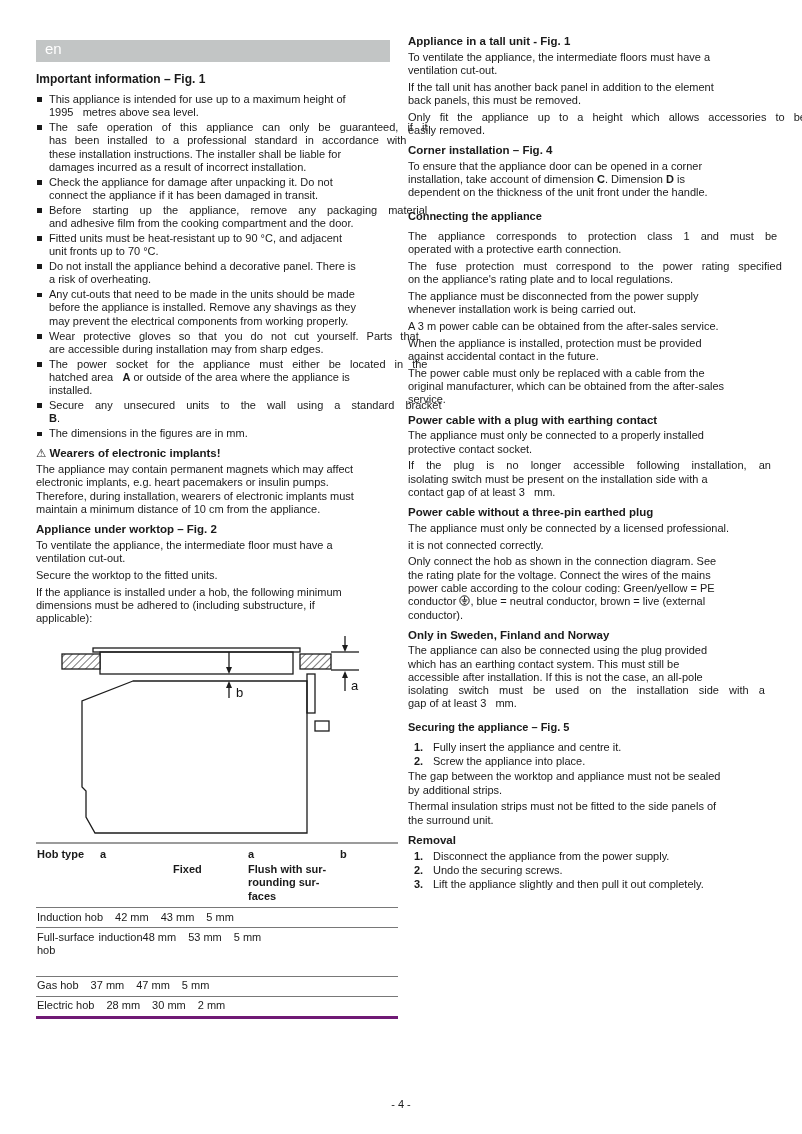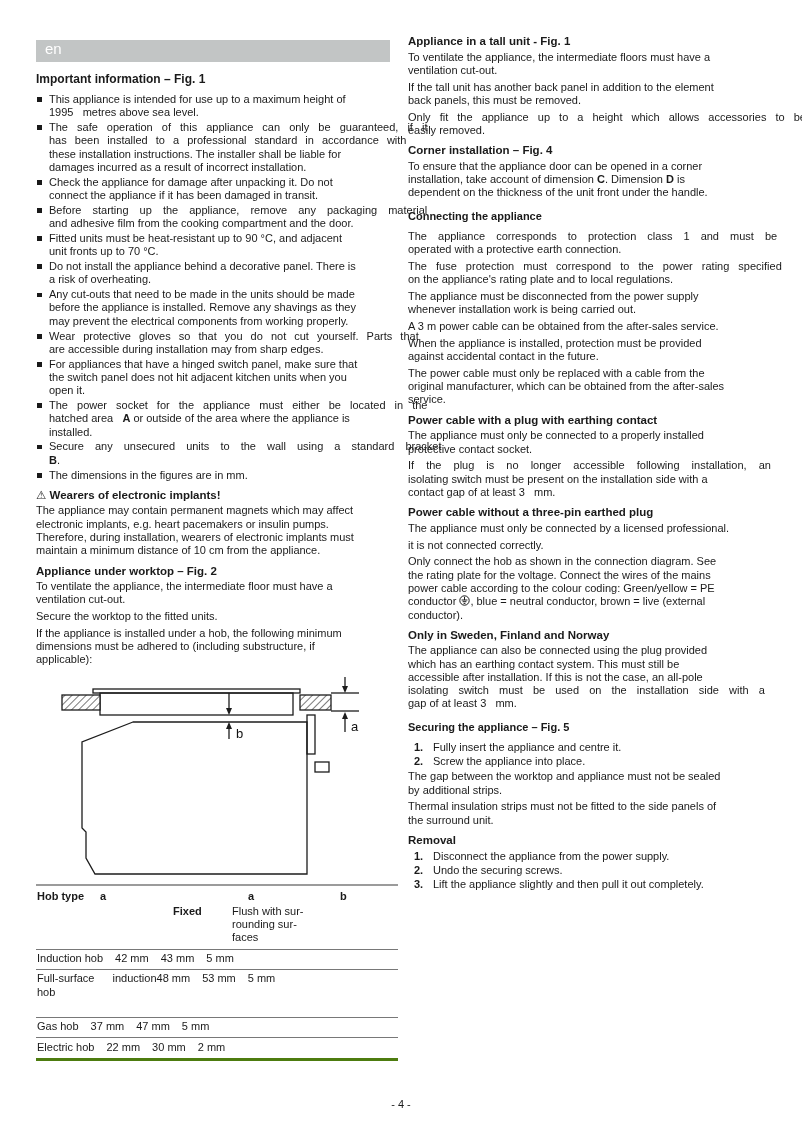--- a/index.html
+++ b/index.html
@@ -15,31 +15,31 @@
   .badge{width:354px;height:22px;background:#c2c5c5;color:#fff;font-weight:normal;font-size:15px;
          padding:2px 0 0 9px;box-sizing:border-box;margin-bottom:8px}
   .h-main{font-size:12px;font-weight:bold;margin:0 0 5px 0;line-height:18px}
   .h-big{font-size:11px;font-weight:bold;margin:7px 0 4px 0;line-height:19px}
   .h-sub{font-size:11.5px;font-weight:bold;margin:6px 0 2.5px 0;line-height:14px}
   .bullet{position:relative;padding-left:13px;margin-bottom:1.5px}
   .bullet .mk{position:absolute;left:1px;top:4.4px;width:4.6px;height:4.6px;background:#1a1a1a}
   .step{position:relative;padding-left:25px;margin-bottom:1px}
   .step .num{position:absolute;left:6px;font-weight:bold}
   .fig{margin:4px 0 0 0}
-  .tbl{margin-top:2px;border-top:2px solid #9b9b9b;border-bottom:3px solid #4d7c0f;font-size:11px}
+  .tbl{margin-top:2px;border-top:2px solid #9b9b9b;border-bottom:3px solid #701a75;font-size:11px}
   .t-head{position:relative;height:15px;margin-top:4px}
   .t-head b{position:absolute;top:0}
   .th1{left:1px}.th2{left:64px}.th3{left:212px}.th4{left:304px}
   .t-sub{position:relative;height:44px}
   .ts2{position:absolute;left:137px;top:0}
-  .ts3{position:absolute;left:196px;top:0;font-weight:normal}
+  .ts3{position:absolute;left:212px;top:0;font-weight:bold}
   .t-row{display:flex;border-top:1px solid #787878;padding:2.5px 0 3.5px 1px}
   .t-row span{margin-right:12px}
   .t-row.tall{padding-bottom:18px}
-  .g18{margin-left:18px}
+  .g18{margin-left:4px}
   .nog{margin-right:0 !important}
   .notes{margin-top:3px}
   .pageno{position:absolute;left:0;right:0;top:1098px;text-align:center;font-size:11px}
   svg text{font-size:13px;fill:#111}
   .eicon{vertical-align:-1px}
 </style>
 </head>
 <body>
 
 <div class="col colL">
@@ -92,26 +92,20 @@
 before the appliance is installed. Remove any shavings as they
 may prevent the electrical components from working properly.</span>
     </div>
 
   <div class="bullet">
       <span class="mk"></span>
     <span class="st" style="word-spacing:5px">Wear protective gloves so that you do not cut yourself. Parts that</span>
     <span class="lines">are accessible during installation may from sharp edges.</span>
     </div>
 
-  <div class="bullet">
-      <span class="mk"></span>
-      <span class="lines">For appliances that have a hinged switch panel, make sure that
-the switch panel does not hit adjacent kitchen units when you
-open it.</span>
-    </div>
 
   <div class="bullet">
       <span class="mk"></span>
     <span class="st" style="word-spacing:6px">The power socket for the appliance must either be located in the</span>
     <span class="ln"><span>hatched area   </span><b>A</b><span> or outside of the area where the appliance is</span></span>
     <span class="ln">installed.</span>
     </div>
 
   <div class="bullet">
       <span class="mk"></span>
@@ -198,21 +192,21 @@
       </div>
     </div>
     <div class="t-row">
       <span>Gas hob</span>
         <span>37 mm</span>
         <span>47 mm</span>
         <span>5 mm</span>
     </div>
     <div class="t-row">
       <span>Electric hob</span>
-        <span>22 mm</span>
+        <span>28 mm</span>
         <span>30 mm</span>
         <span>2 mm</span>
     </div>
   </div>
 
 </div>
 
 <div class="col colR">
 
   <div class="h-sub" style="margin-top:0">Appliance in a tall unit - Fig. 1</div>

